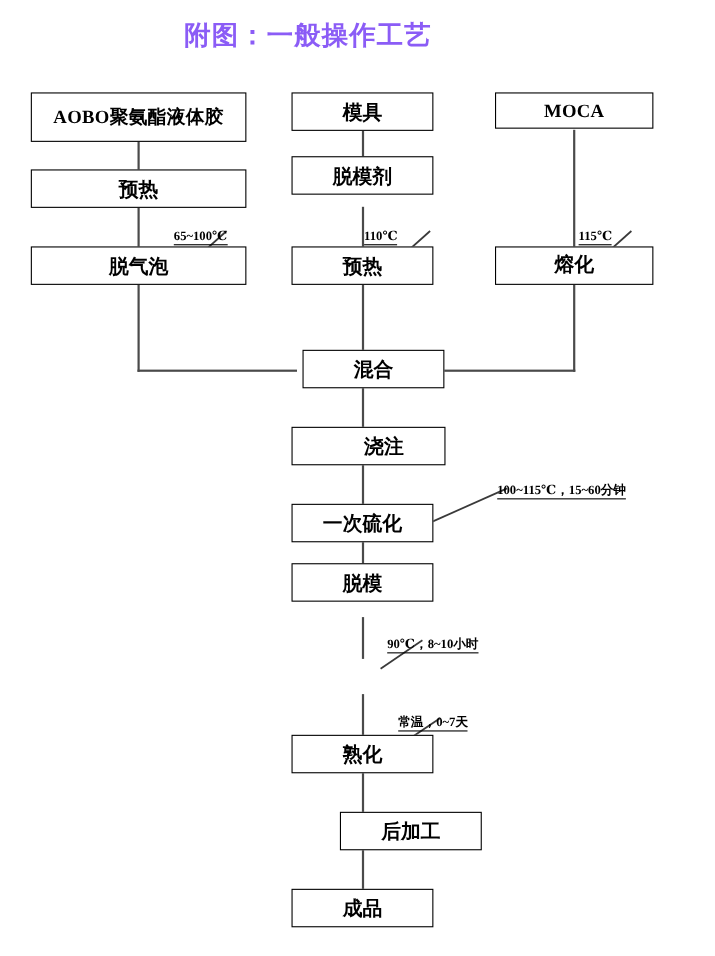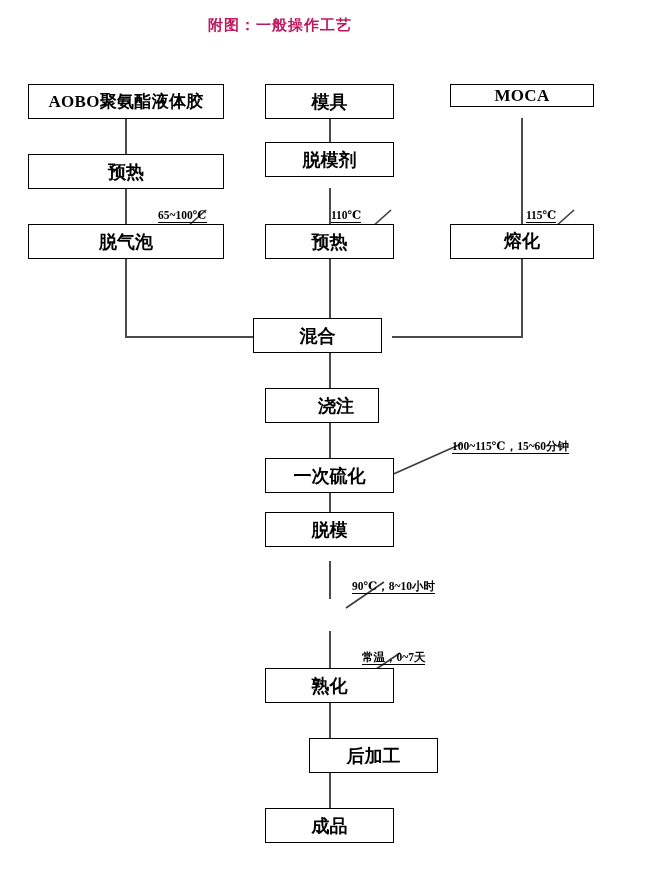--- a/index.html
+++ b/index.html
@@ -17,23 +17,23 @@
     height: 869px;
     background: #ffffff;
     overflow: hidden;
   }
   #title {
     position: absolute;
     left: 0;
     top: 16px;
     width: 560px;
     text-align: center;
-    font-size: 15px;
+    font-size: 24px;
     font-weight: bold;
-    color: #be185d;
+    color: #8b5cf6;
     letter-spacing: 1px;
     font-family: "Liberation Serif", "DejaVu Serif", serif;
   }
   .node {
     position: absolute;
     box-sizing: border-box;
     border: 1.4px solid #000000;
     background: #ffffff;
     display: flex;
     align-items: center;
@@ -127,32 +127,32 @@
     <line x1="55" y1="3" x2="6" y2="36"></line>
   </svg>
 
   <div class="note" style="left:158px; top:209px;">65~100℃</div>
   <div class="note" style="left:331px; top:209px;">110℃</div>
   <div class="note" style="left:526px; top:209px;">115℃</div>
   <div class="note" style="left:452px; top:440px;">100~115℃，15~60分钟</div>
   <div class="note" style="left:352px; top:580px;">90℃，8~10小时</div>
   <div class="note" style="left:362px; top:651px;">常温，0~7天</div>
 
-  <div class="node latin" style="left:28px; top:84px; width:196px; height:35px;">AOBO聚氨酯液体胶</div>
+  <div class="node latin" style="left:28px; top:84px; width:196px; height:45px;">AOBO聚氨酯液体胶</div>
   <div class="node" style="left:265px; top:84px; width:129px; height:35px;">模具</div>
-  <div class="node latin" style="left:450px; top:84px; width:144px; height:23px;">MOCA</div>
+  <div class="node latin" style="left:450px; top:84px; width:144px; height:33px;">MOCA</div>
 
   <div class="node" style="left:28px; top:154px; width:196px; height:35px;">预热</div>
   <div class="node" style="left:265px; top:142px; width:129px; height:35px;">脱模剂</div>
 
   <div class="node" style="left:28px; top:224px; width:196px; height:35px;">脱气泡</div>
   <div class="node" style="left:265px; top:224px; width:129px; height:35px;">预热</div>
   <div class="node" style="left:450px; top:224px; width:144px; height:35px;font-family:Liberation Mono, monospace;">熔化</div>
 
-  <div class="node" style="left:253px; top:318px; width:129px; height:35px;text-align:right;">混合</div>
-  <div class="node" style="left:265px; top:388px; width:114px; height:35px;padding-left:28px;">浇注</div>
+  <div class="node" style="left:275px; top:318px; width:129px; height:35px;text-align:right;">混合</div>
+  <div class="node" style="left:265px; top:388px; width:140px; height:35px;padding-left:28px;">浇注</div>
   <div class="node" style="left:265px; top:458px; width:129px; height:35px;">一次硫化</div>
   <div class="node" style="left:265px; top:512px; width:129px; height:35px;">脱模</div>
   <div class="node" style="left:265px; top:668px; width:129px; height:35px;">熟化</div>
   <div class="node" style="left:265px; top:738px; width:129px; height:35px;margin-left:44px;">后加工</div>
   <div class="node" style="left:265px; top:808px; width:129px; height:35px;">成品</div>
 
 </div>
 
 </body></html>

